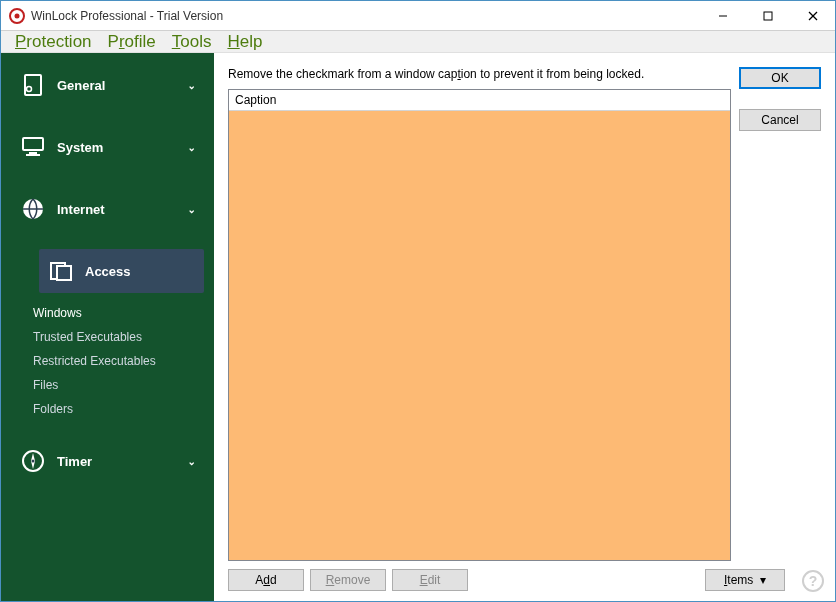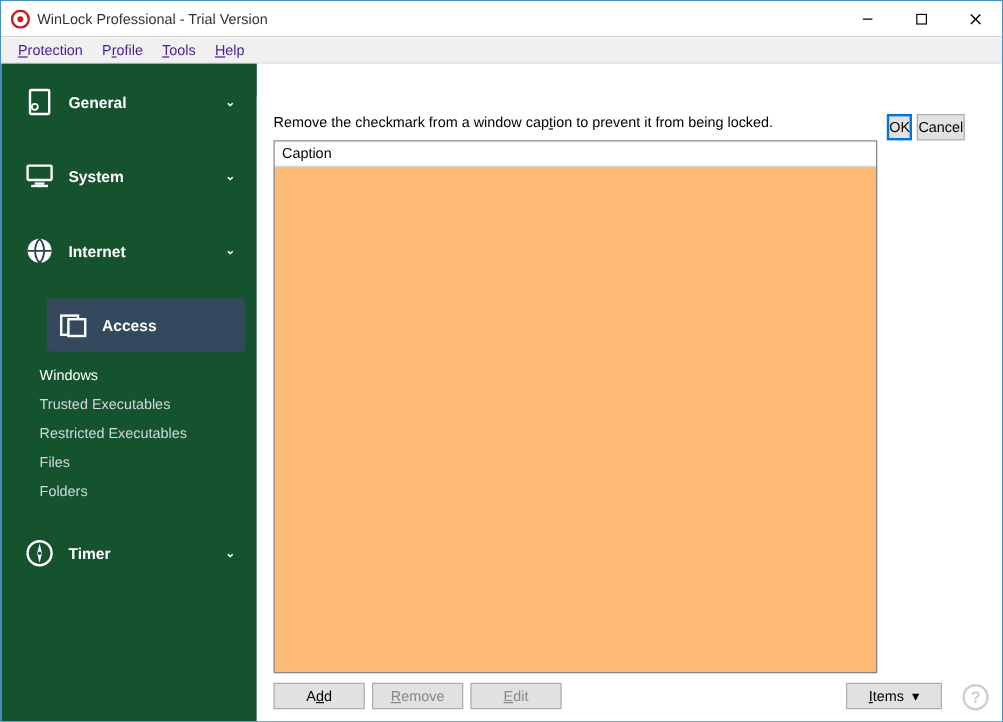--- a/index.html
+++ b/index.html
@@ -35,22 +35,22 @@
 .menubar {
   height: 22px;
   background: #f0f0f0;
   display: flex;
   align-items: center;
   padding: 0 6px;
   border-bottom: 1px solid #e0e0e0;
 }
 .menubar .menu-item {
   padding: 2px 8px;
-  color: #4c1d95;
-  font-size: 12px;
+  color: #4d7c0f;
+  font-size: 17px;
 }
 .menubar .menu-item .ul { text-decoration: underline; }
 .content {
   display: flex;
   height: calc(602px - 30px - 22px - 2px);
 }
 .sidebar {
   width: 213px;
   background: #14532d;
   padding: 10px 10px;
@@ -85,21 +85,20 @@
   cursor: pointer;
 }
 .subitems div.sel { color: #fff; }
 .main {
   flex: 1;
   background: #fff;
   padding: 14px 14px 10px 14px;
   display: flex;
   flex-direction: column;
   position: relative;
-  margin-top: 28px;
 }
 .main-row { display: flex; }
 .main-left { flex: 1; display: flex; flex-direction: column; }
 .instruction {
   font-size: 12px;
   color: #000;
   margin-bottom: 8px;
 }
 .listbox {
   border: 1px solid #828790;
@@ -110,22 +109,22 @@
 .listbox-header {
   border-bottom: 1px solid #d4d4d4;
   background: #fff;
   padding: 3px 6px;
   font-size: 12px;
 }
 .right-buttons {
   width: 82px;
   margin-left: 8px;
   display: flex;
-  flex-direction: row;
-  gap: 4px;
+  flex-direction: column;
+  gap: 20px;
 }
 .btn {
   height: 22px;
   background: #e1e1e1;
   border: 1px solid #adadad;
   font-size: 12px;
   display: flex;
   align-items: center;
   justify-content: center;
   cursor: pointer;

